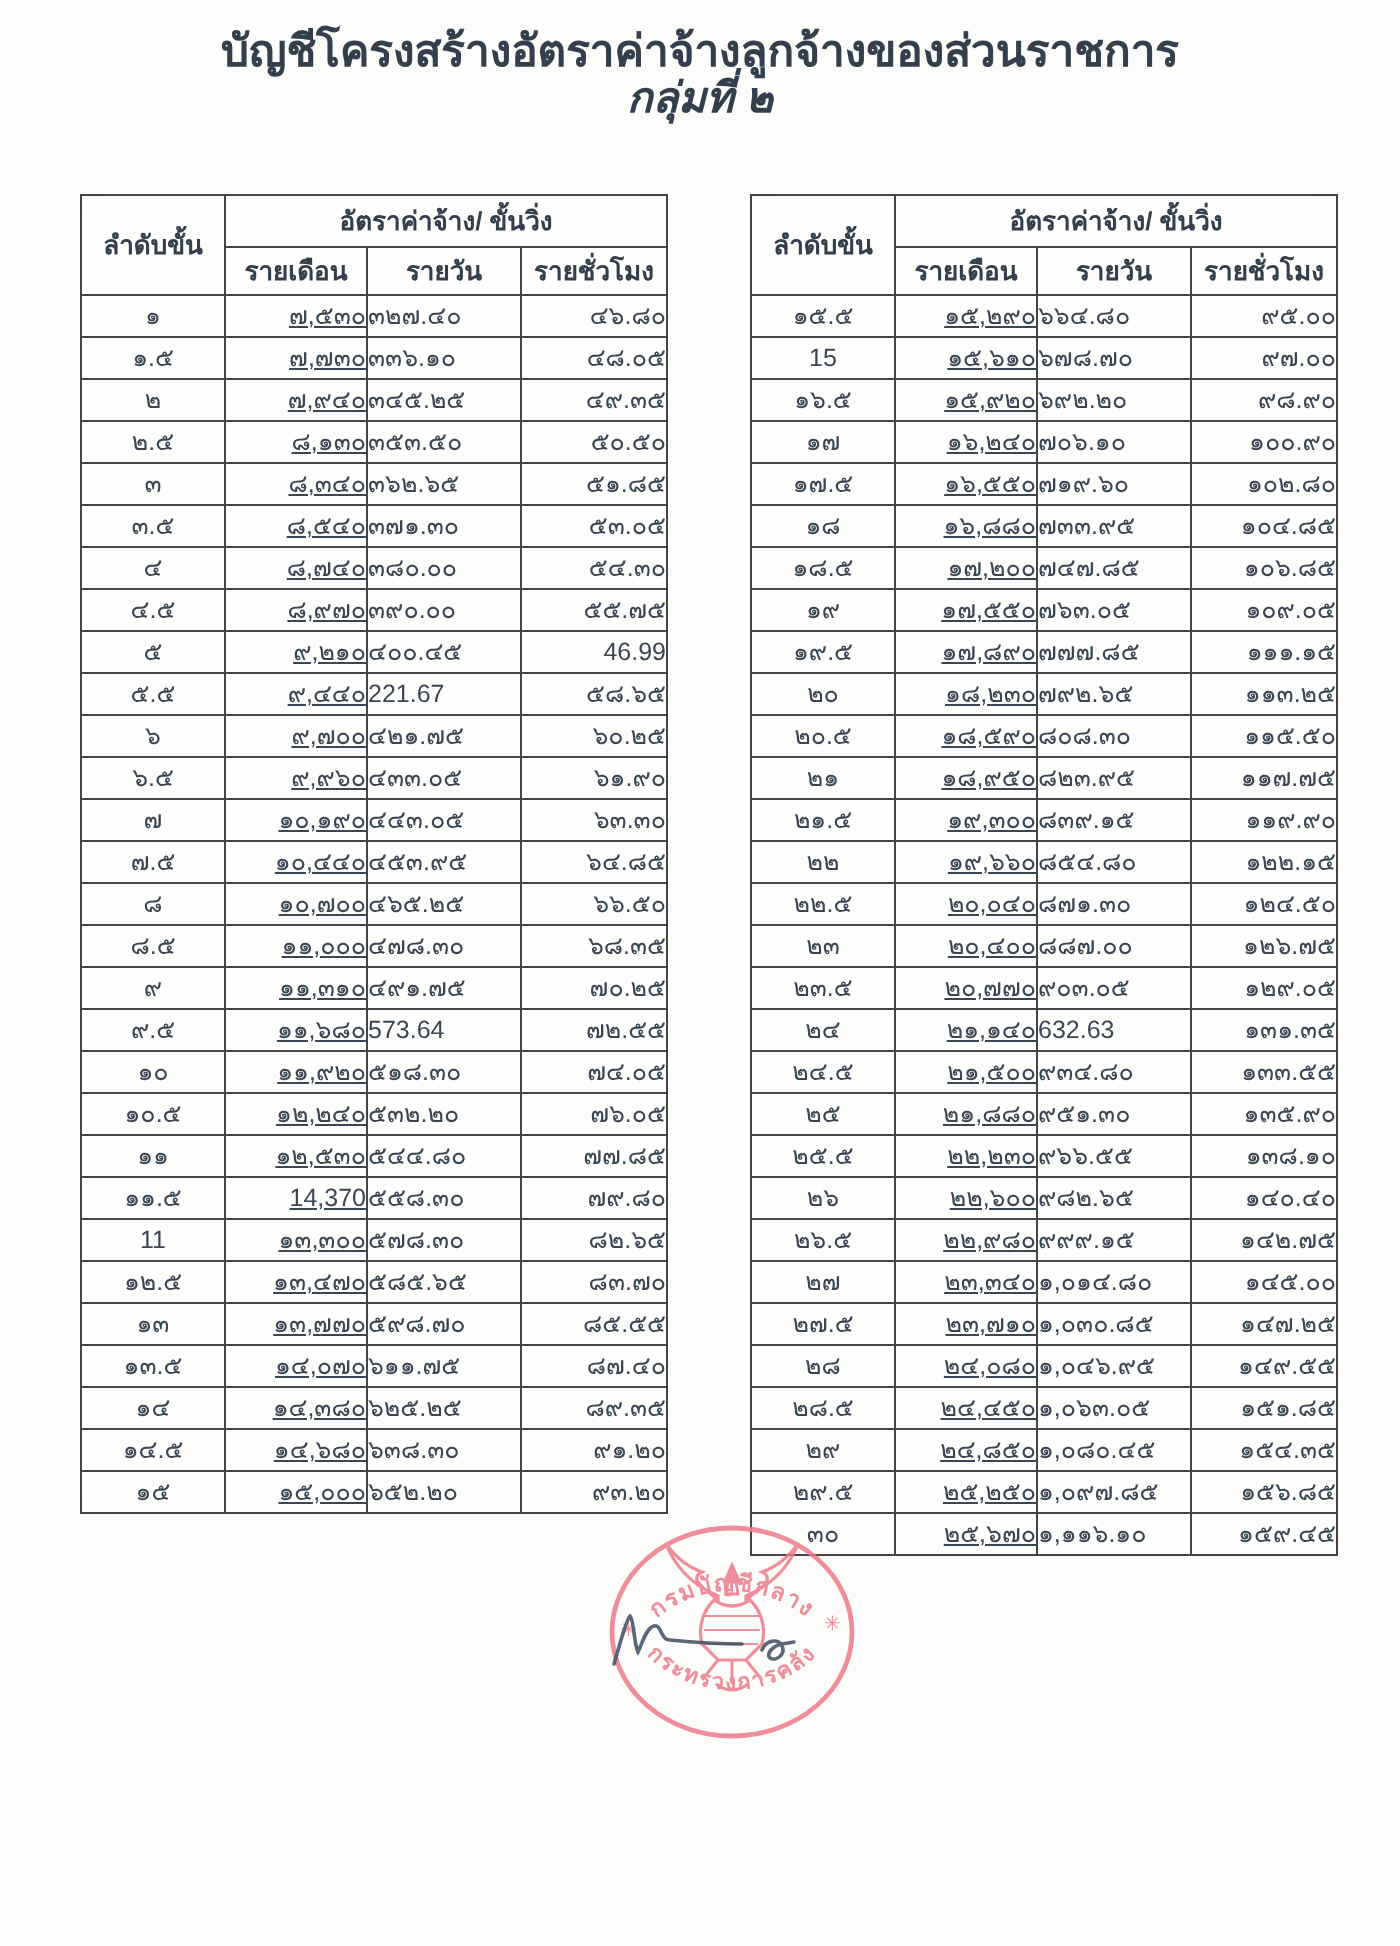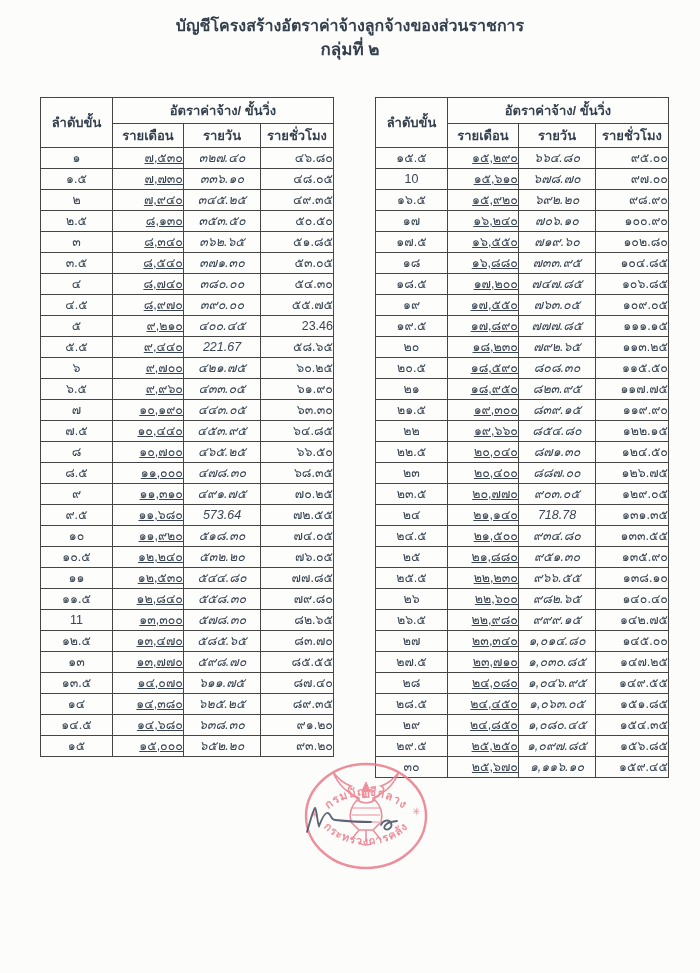--- a/index.html
+++ b/index.html
@@ -4,23 +4,23 @@
 <style>
   html,body{margin:0;padding:0;background:#e9e9e9;}
   .page{
     position:relative;width:700px;height:973px;margin:0 auto;
     background:#fcfcfb;
     font-family:"Liberation Sans","DejaVu Sans",sans-serif;
     color:#36424f;overflow:hidden;
   }
   .title-block{position:absolute;top:14px;left:0;width:700px;text-align:center;}
   .title-line{font-weight:bold;color:#333f4c;}
-  .t1{font-size:16px;line-height:24px;}
+  .t1{font-size:22px;line-height:24px;}
   .t2{font-size:15px;line-height:24px;}
-  .t3{font-size:17px;line-height:24px;}
+  .t3{font-size:21px;line-height:24px;font-style:italic;}
 
   table.wage{
     position:absolute;top:97px;border-collapse:collapse;table-layout:fixed;
     background:#fdfdfc;
     border-radius:20px;
   }
   #left-table{left:40px;}
   #right-table{left:375px;}
   table.wage col.cw0{width:72px;}
   table.wage col.cw1{width:71px;}
@@ -34,21 +34,21 @@
   table.wage thead th{
     font-size:13px;font-weight:bold;text-align:center;color:#333f4c;
   }
   tr.hrow1 th{height:25px;}
   tr.hrow2 th{height:23px;}
   table.wage tbody td{
     height:19.9px;font-size:12.5px;color:#3a4653;
   }
   td.c0{text-align:center;}
   td.c1{text-align:right;padding-right:22px;text-decoration:underline;}
-  td.c2{text-align:center;padding-right:16px;font-style:italic;}
+  td.c2{text-align:left;padding-right:16px;}
   td.c3{text-align:right;padding-right:13px;}
 
   .stamp-wrap{position:absolute;left:293px;top:752px;width:150px;height:130px;}
   .stamp-wrap svg{display:block;}
 </style>
 </head>
 <body>
 
 <div class="page">
 
@@ -121,21 +121,21 @@
         <tr>
           <td class="c0">๔.๕</td>
           <td class="c1">๘,๙๗๐</td>
           <td class="c2">๓๙๐.๐๐</td>
           <td class="c3">๕๕.๗๕</td>
         </tr>
         <tr>
           <td class="c0">๕</td>
           <td class="c1">๙,๒๑๐</td>
           <td class="c2">๔๐๐.๔๕</td>
-          <td class="c3">23.46</td>
+          <td class="c3">46.99</td>
         </tr>
         <tr>
           <td class="c0">๕.๕</td>
           <td class="c1">๙,๔๔๐</td>
           <td class="c2">221.67</td>
           <td class="c3">๕๘.๖๕</td>
         </tr>
         <tr>
           <td class="c0">๖</td>
           <td class="c1">๙,๗๐๐</td>
@@ -197,21 +197,21 @@
           <td class="c3">๗๖.๐๕</td>
         </tr>
         <tr>
           <td class="c0">๑๑</td>
           <td class="c1">๑๒,๕๓๐</td>
           <td class="c2">๕๔๔.๘๐</td>
           <td class="c3">๗๗.๘๕</td>
         </tr>
         <tr>
           <td class="c0">๑๑.๕</td>
-          <td class="c1">๑๒,๘๔๐</td>
+          <td class="c1">14,370</td>
           <td class="c2">๕๕๘.๓๐</td>
           <td class="c3">๗๙.๘๐</td>
         </tr>
         <tr>
           <td class="c0">11</td>
           <td class="c1">๑๓,๓๐๐</td>
           <td class="c2">๕๗๘.๓๐</td>
           <td class="c3">๘๒.๖๕</td>
         </tr>
         <tr>
@@ -272,21 +272,21 @@
       </tr>
     </thead>
     <tbody>
         <tr>
           <td class="c0">๑๕.๕</td>
           <td class="c1">๑๕,๒๙๐</td>
           <td class="c2">๖๖๔.๘๐</td>
           <td class="c3">๙๕.๐๐</td>
         </tr>
         <tr>
-          <td class="c0">10</td>
+          <td class="c0">15</td>
           <td class="c1">๑๕,๖๑๐</td>
           <td class="c2">๖๗๘.๗๐</td>
           <td class="c3">๙๗.๐๐</td>
         </tr>
         <tr>
           <td class="c0">๑๖.๕</td>
           <td class="c1">๑๕,๙๒๐</td>
           <td class="c2">๖๙๒.๒๐</td>
           <td class="c3">๙๘.๙๐</td>
         </tr>
@@ -370,21 +370,21 @@
         </tr>
         <tr>
           <td class="c0">๒๓.๕</td>
           <td class="c1">๒๐,๗๗๐</td>
           <td class="c2">๙๐๓.๐๕</td>
           <td class="c3">๑๒๙.๐๕</td>
         </tr>
         <tr>
           <td class="c0">๒๔</td>
           <td class="c1">๒๑,๑๔๐</td>
-          <td class="c2">718.78</td>
+          <td class="c2">632.63</td>
           <td class="c3">๑๓๑.๓๕</td>
         </tr>
         <tr>
           <td class="c0">๒๔.๕</td>
           <td class="c1">๒๑,๕๐๐</td>
           <td class="c2">๙๓๔.๘๐</td>
           <td class="c3">๑๓๓.๕๕</td>
         </tr>
         <tr>
           <td class="c0">๒๕</td>

